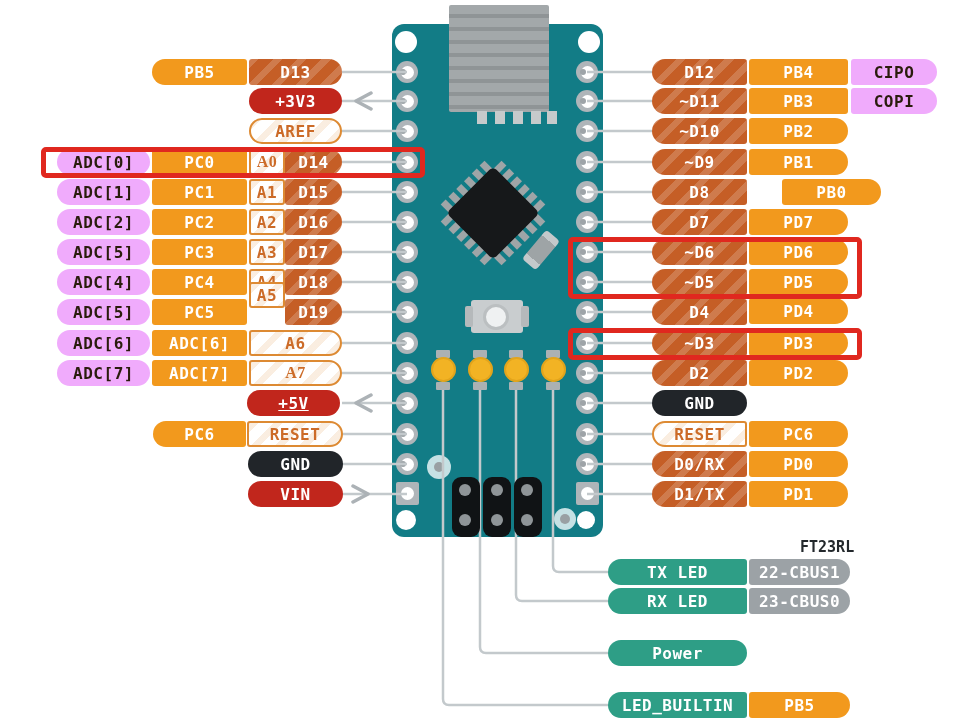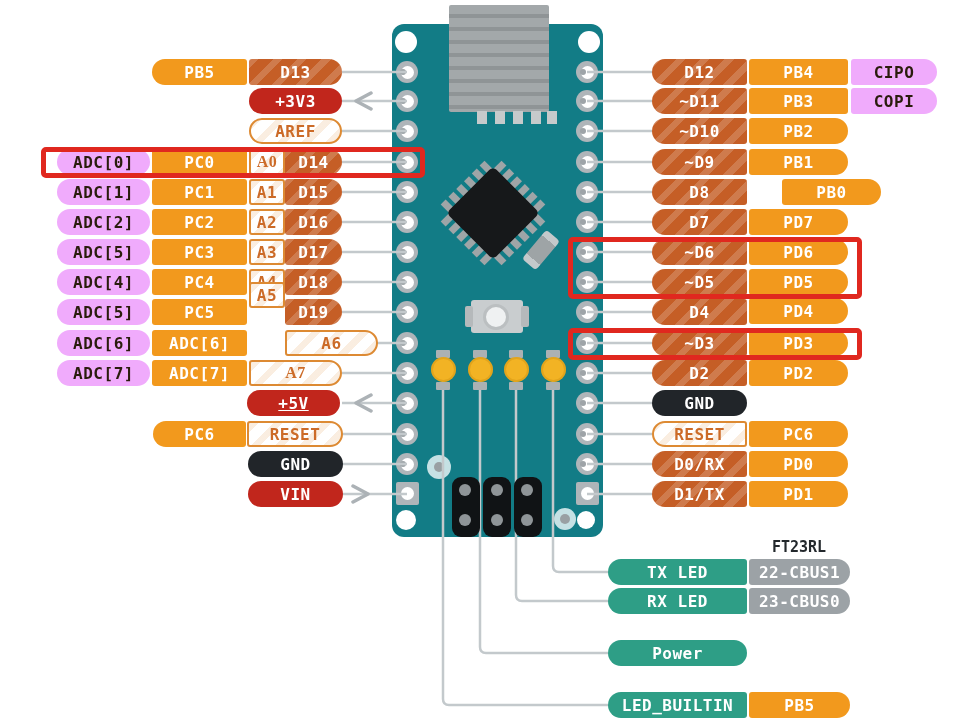--- a/index.html
+++ b/index.html
@@ -46,21 +46,21 @@
   .k-hatch{background-color:#C55E26;color:#fff;
            background-image:repeating-linear-gradient(135deg,rgba(255,255,255,.18) 0 7px,transparent 7px 17px);}
   .k-red{background:#C1261C;color:#fff;}
   .k-black{background:#212529;color:#fff;}
   .k-whiteo{background-color:#fff;color:#CC6B28;border:2px solid #DD8A33;
             background-image:repeating-linear-gradient(135deg,rgba(221,138,51,.15) 0 7px,transparent 7px 17px);}
   .k-teal{background:#2E9E86;color:#fff;}
   .k-gray{background:#9CA2A6;color:#fff;}
 
   .hl{border:5px solid #E0281F;border-radius:5px;}
-  .chip-label{left:764px;top:538px;width:70px;text-align:center;
+  .chip-label{left:800px;top:538px;width:70px;text-align:left;
               font-weight:700;font-size:15px;color:#23282C;}
 </style>
 </head>
 <body>
 
 <div id="canvas">
   <div class="board"></div>
 
   <div class="usb"></div>
   <div class="usb-leg" style="left:477px"></div>
@@ -290,21 +290,21 @@
       <div class="pill k-yellow" style="left: 57px; top: 269px; width: 93px; border-radius: 13px;">ADC[4]</div>
       <div class="pill k-orange" style="left: 152px; top: 269px; width: 95px; border-radius: 3px;">PC4</div>
       <div class="pill k-whiteo" style="left: 249px; top: 269px; width: 36px; border-radius: 3px;">A4</div>
       <div class="pill k-hatch" style="left: 285px; top: 269px; width: 57px; border-radius: 3px 13px 13px 3px;">D18</div>
       <div class="pill k-yellow" style="left: 57px; top: 299px; width: 93px; border-radius: 13px;">ADC[5]</div>
       <div class="pill k-orange" style="left: 152px; top: 299px; width: 95px; border-radius: 3px;">PC5</div>
       <div class="pill k-whiteo" style="left: 249px; top: 282px; width: 36px; border-radius: 3px;">A5</div>
       <div class="pill k-hatch" style="left: 285px; top: 299px; width: 57px; border-radius: 3px 13px 13px 3px;">D19</div>
       <div class="pill k-yellow" style="left: 57px; top: 330px; width: 93px; border-radius: 13px;">ADC[6]</div>
       <div class="pill k-orange" style="left: 152px; top: 330px; width: 95px; border-radius: 3px;">ADC[6]</div>
-      <div class="pill k-whiteo" style="left: 249px; top: 330px; width: 93px; border-radius: 3px 13px 13px 3px; margin-left: 36px;">A6</div>
+      <div class="pill k-whiteo" style="left: 249px; top: 330px; width: 93px; border-radius: 3px 13px 13px 3px;">A6</div>
       <div class="pill k-yellow" style="left: 57px; top: 360px; width: 93px; border-radius: 13px;">ADC[7]</div>
       <div class="pill k-orange" style="left: 152px; top: 360px; width: 95px; border-radius: 3px;">ADC[7]</div>
       <div class="pill k-whiteo" style="left: 249px; top: 360px; width: 93px; border-radius: 3px 13px 13px 3px; font-family: Liberation Serif, serif;">A7</div>
       <div class="pill k-red" style="left: 247px; top: 390px; width: 93px; border-radius: 13px; text-decoration: underline;">+5V</div>
       <div class="pill k-orange" style="left: 153px; top: 421px; width: 93px; border-radius: 13px 3px 3px 13px;">PC6</div>
       <div class="pill k-whiteo" style="left: 247px; top: 421px; width: 96px; border-radius: 3px 13px 13px 3px;">RESET</div>
       <div class="pill k-black" style="left: 248px; top: 451px; width: 95px; border-radius: 13px;">GND</div>
       <div class="pill k-red" style="left: 248px; top: 481px; width: 95px; border-radius: 13px;">VIN</div>
       <div class="pill k-hatch" style="left: 652px; top: 59px; width: 95px; border-radius: 13px 3px 3px 13px;">D12</div>
       <div class="pill k-orange" style="left: 749px; top: 59px; width: 99px; border-radius: 3px;">PB4</div>

